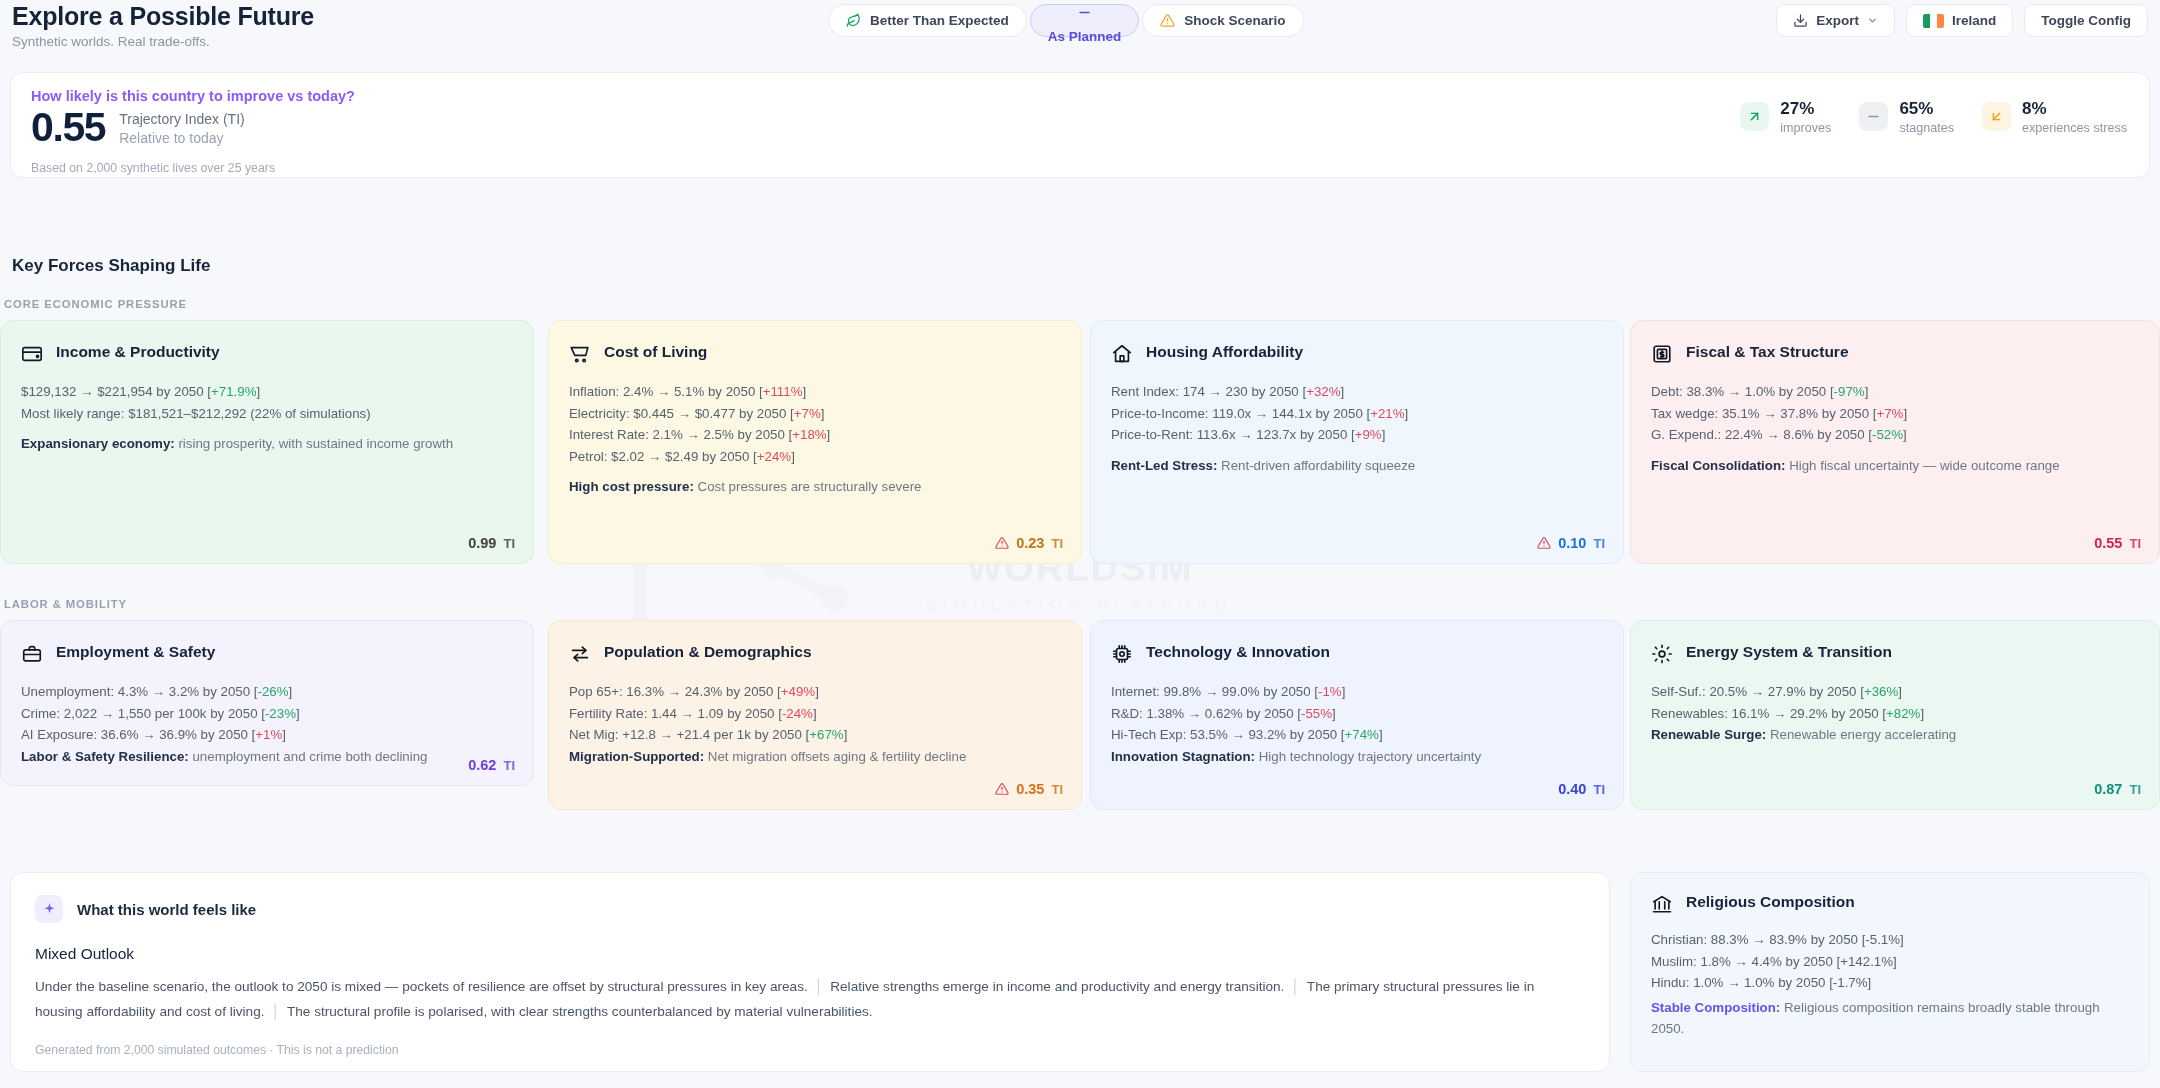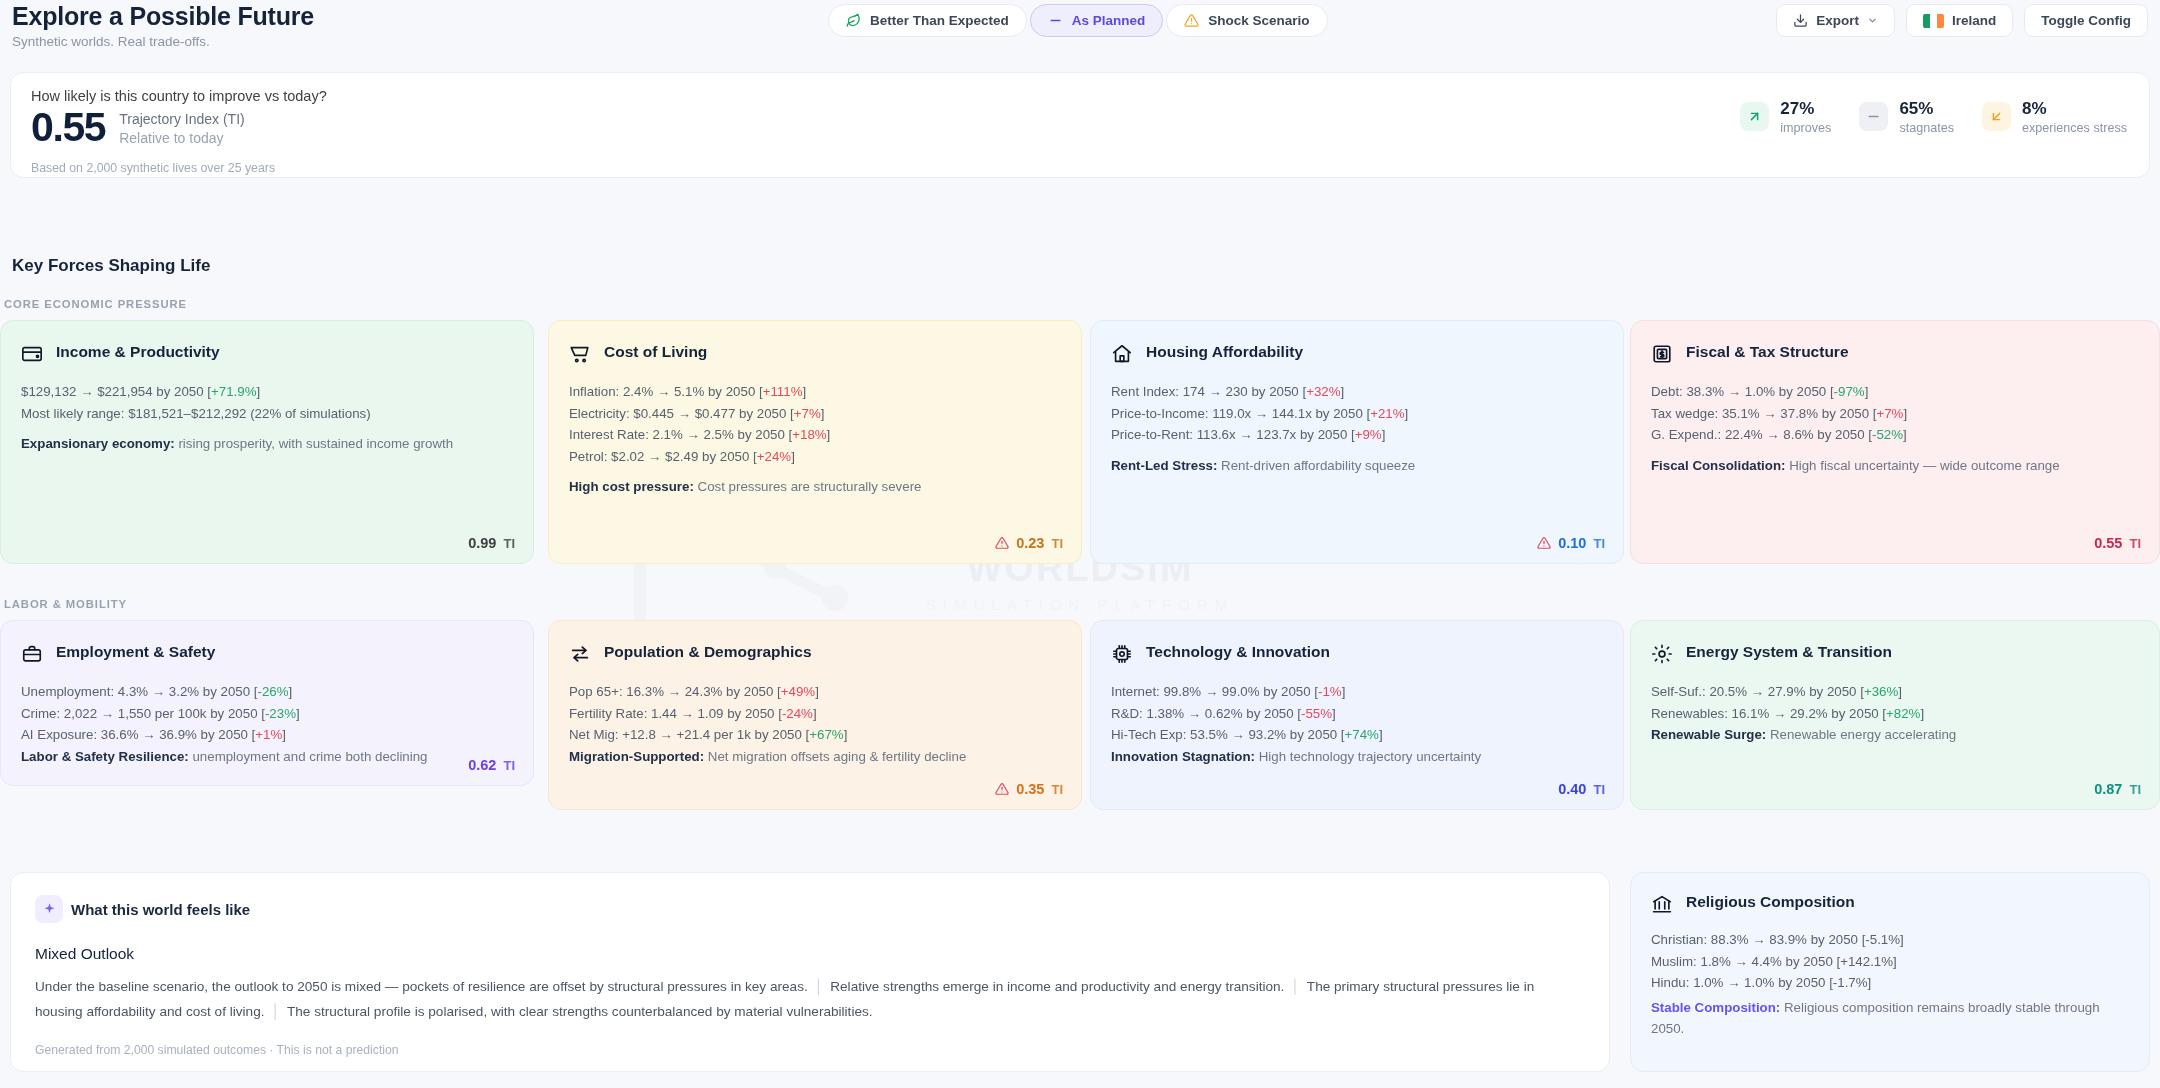--- a/index.html
+++ b/index.html
@@ -34,40 +34,40 @@
 
   .scen-group { position: absolute; left: 828px; top: 4px; display: flex; gap: 3px; }
   .chip {
     display: flex; align-items: center; gap: 9px;
     height: 33px; padding: 0 17px;
     background: #ffffff; border: 1px solid #e7eaf1; border-radius: 17px;
     font-size: 13.5px; font-weight: 600; color: #3d4759;
     cursor: pointer; white-space: nowrap;
   }
   .chip.active {
-    background: #eeeefc; border-color: #c9c9f5; color: #5b4ae0;
+    background: #eeeefc; border-color: #c9c9f5; color: #5b4ae0; flex-direction: column;
   }
   .chip .ic { display: flex; align-items: center; }
 
   .right-group { position: absolute; right: 12px; top: 4px; display: flex; gap: 11px; }
   .rbtn {
     display: flex; align-items: center; gap: 8px;
     height: 33px; padding: 0 16px;
     background: #ffffff; border: 1px solid #e7eaf1; border-radius: 9px;
     font-size: 13.5px; font-weight: 600; color: #3d4759; cursor: pointer; white-space: nowrap;
   }
   .flag { width: 21px; height: 14px; border-radius: 2px; overflow: hidden; display: flex; }
   .flag i { flex: 1; display: block; }
 
   
   .hero {
     position: absolute; left: 10px; top: 72px; width: 2140px; height: 106px;
     background: #ffffff; border: 1px solid #ebedf3; border-radius: 13px;
   }
-  .hero-q { position: absolute; left: 20px; top: 15px; font-size: 14.5px; font-weight: 400; color: #404040; }
+  .hero-q { position: absolute; left: 20px; top: 15px; font-size: 14.5px; font-weight: 700; color: #8b5cf6; }
   .ti-wrap { position: absolute; left: 20px; top: 33px; display: flex; align-items: flex-start; gap: 14px; }
   .ti-num { font-size: 41px; font-weight: 800; letter-spacing: -1.4px; color: #10203a; line-height: 1.05; }
   .ti-lbl { padding-top: 4px; }
   .ti-lbl .a { font-size: 14px; color: #67717f; line-height: 1.35; }
   .ti-lbl .b { font-size: 14px; color: #9aa3b1; line-height: 1.35; }
   .hero-foot { position: absolute; left: 20px; top: 88px; font-size: 12.3px; color: #a3abb9; }
 
   .stats { position: absolute; right: 22px; top: 26px; display: flex; gap: 28px; align-items: flex-start; justify-content: flex-end; }
   .stat { display: flex; gap: 11px; align-items: flex-start; }
   .stat .badge {
@@ -99,21 +99,21 @@
     display: flex; align-items: center; gap: 7px;
     font-size: 14.5px; font-weight: 700;
   }
   .ti-corner .unit { font-weight: 600; font-size: 13px; opacity: .82; }
 
   
   .feel {
     position: absolute; left: 10px; top: 872px; width: 1600px; height: 200px;
     background: #ffffff; border: 1px solid #ebedf3; border-radius: 13px; padding: 22px 24px;
   }
-  .feel-head { display: flex; align-items: center; gap: 8px; }
+  .feel-head { display: flex; align-items: center; gap: 14px; }
   .feel-head .sq {
     width: 28px; height: 28px; border-radius: 8px; background: #f0eefe;
     display: flex; align-items: center; justify-content: center;
   }
   .feel-head .t { font-size: 15px; font-weight: 600; color: #1b2940; }
   .feel h3 { font-size: 15.5px; font-weight: 400; color: #14223a; margin-top: 22px; }
   .feel .body { font-size: 13.6px; color: #4b5costs; }
   .feel .body { font-size: 13.6px; color: #4d5musicians; }
   .feel .body { font-size: 13.6px; color: #4c5565; line-height: 1.82; margin-top: 12px; max-width: 1550px; }
   .feel .sep { color: #c9cfdb; padding: 0 7px; }

